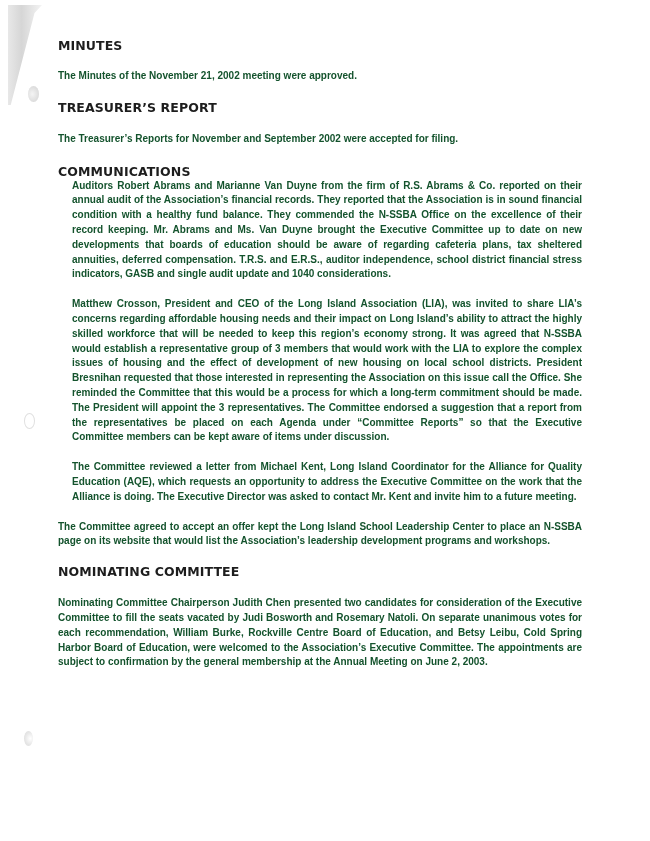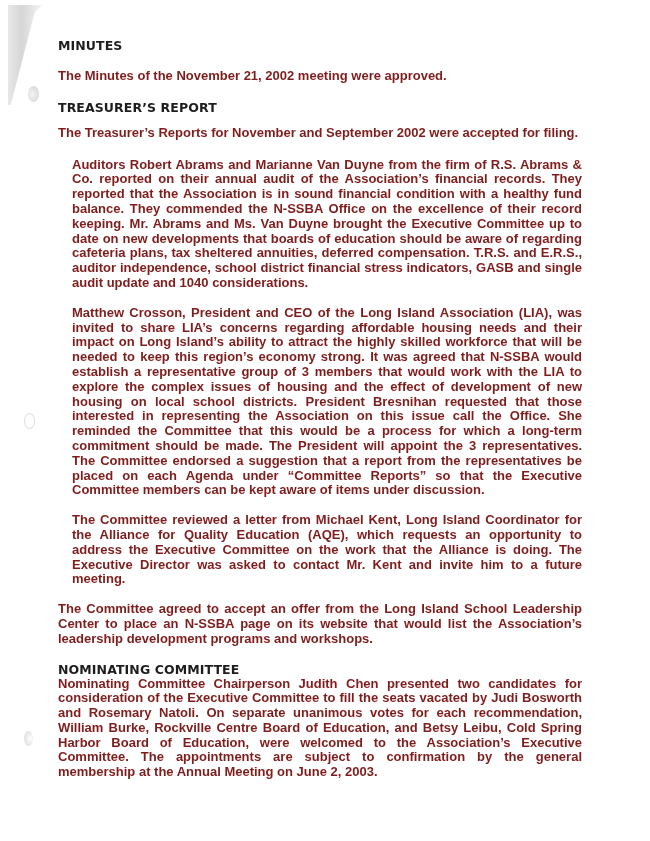--- a/index.html
+++ b/index.html
@@ -19,47 +19,48 @@
     }
     .hole.h1 { left: 24px; top: 86px; }
     .hole.h2 { left: 20px; top: 413px; background: #fff; border: 1px solid #e0e0e0; width: 9px; height: 14px;}
     .hole.h3 { left: 20px; top: 731px; background: radial-gradient(ellipse at 70% 50%, #fff 0%, #e6e6e6 60%, #d8d8d8 100%); width: 9px; height: 15px;}
     .content { position: absolute; left: 54px; top: 38px; width: 524px; }
     h2 {
       font-family: "DejaVu Sans", sans-serif; font-weight: bold;
       font-size: 12.5px; letter-spacing: 0.1px; margin: 0; color: #1d1d1d;
     }
     p {
-      margin: 0; font-size: 13px; line-height: 14.8px; font-weight: bold;
-      text-align: justify; color: #7f1d1d;
+      margin: 0; font-size: 10px; line-height: 14.8px; font-weight: bold;
+      text-align: justify; color: #14532d;
     }
     .sec-minutes { margin-bottom: 16px; }
     .p-minutes { margin-bottom: 16px; }
-    .sec-treasurer { margin-bottom: 11px; }
+    .sec-treasurer { margin-bottom: 17px; }
     .p-treasurer { margin-bottom: 17px; }
     .p-gap { margin-bottom: 15px; margin-left: 14px; }
-    .sec-nom { margin-top: 15px; }
+    .sec-nom { margin-top: 15px; margin-bottom: 17px; }
   </style>
 </head>
 <body>
 
 <div class="page">
   <div class="scan-edge"></div>
   <div class="hole h1"></div>
   <div class="hole h2"></div>
   <div class="hole h3"></div>
 
   <div class="content">
     <h2 class="sec-minutes">MINUTES</h2>
     <p class="p-minutes">The Minutes of the November 21, 2002 meeting were approved.</p>
 
     <h2 class="sec-treasurer">TREASURER’S REPORT</h2>
     <p class="p-treasurer">The Treasurer’s Reports for November and September 2002 were accepted for filing.</p>
 
+    <h2>COMMUNICATIONS</h2>
     <p class="p-gap">Auditors Robert Abrams and Marianne Van Duyne from the firm of R.S. Abrams &amp; Co. reported on their annual audit of the Association’s financial records.  They reported that the Association is in sound financial condition with a healthy fund balance.  They commended the N-SSBA Office on the excellence of their record keeping.  Mr. Abrams and Ms. Van Duyne brought the Executive Committee up to date on new developments that boards of education should be aware of regarding cafeteria plans, tax sheltered annuities, deferred compensation. T.R.S. and E.R.S., auditor independence, school district financial stress indicators, GASB and single audit update and 1040 considerations.</p>
     <p class="p-gap">Matthew Crosson, President and CEO of the Long Island Association (LIA), was invited to share LIA’s concerns regarding affordable housing needs and their impact on Long Island’s ability to attract the highly skilled workforce that will be needed to keep this region’s economy strong.  It was agreed that N-SSBA would establish a representative group of 3 members that would work with the LIA to explore the complex issues of housing and the effect of development of new housing on local school districts.  President Bresnihan requested that those interested in representing the Association on this issue call the Office.  She reminded the Committee that this would be a process for which a long-term commitment should be made.  The President will appoint the 3 representatives.  The Committee endorsed a suggestion that a report from the representatives be placed on each Agenda under “Committee Reports” so that the Executive Committee members can be kept aware of items under discussion.</p>
     <p class="p-gap">The Committee reviewed a letter from Michael Kent, Long Island Coordinator for the Alliance for Quality Education (AQE), which requests an opportunity to address the Executive Committee on the work that the Alliance is doing.  The Executive Director was asked to contact Mr. Kent and invite him to a future meeting.</p>
-    <p>The Committee agreed to accept an offer from the Long Island School Leadership Center to place an N-SSBA page on its website that would list the Association’s leadership development programs and workshops.</p>
+    <p>The Committee agreed to accept an offer kept the Long Island School Leadership Center to place an N-SSBA page on its website that would list the Association’s leadership development programs and workshops.</p>
 
     <h2 class="sec-nom">NOMINATING COMMITTEE</h2>
     <p>Nominating Committee Chairperson Judith Chen presented two candidates for consideration of the Executive Committee to fill the seats vacated by Judi Bosworth and Rosemary Natoli.  On separate unanimous votes for each recommendation, William Burke, Rockville Centre Board of Education, and Betsy Leibu, Cold Spring Harbor Board of Education, were welcomed to the Association’s Executive Committee.  The appointments are subject to confirmation by the general membership at the Annual Meeting on June 2, 2003.</p>
   </div>
 </div>
 
 </body></html>

